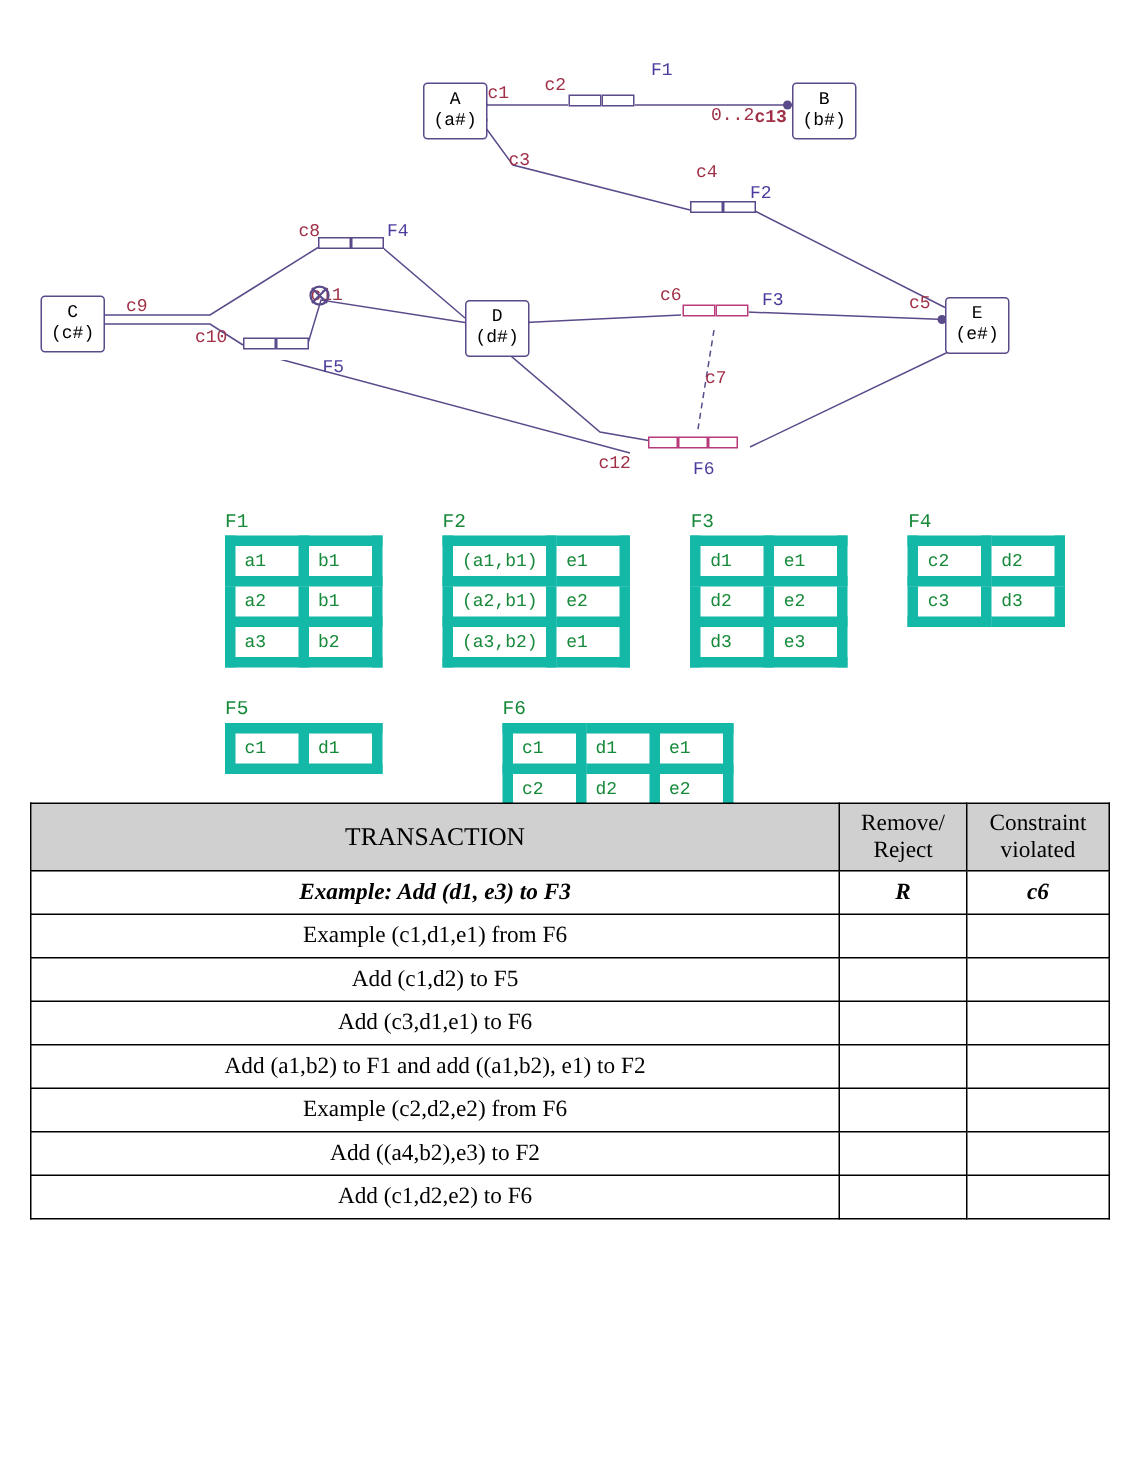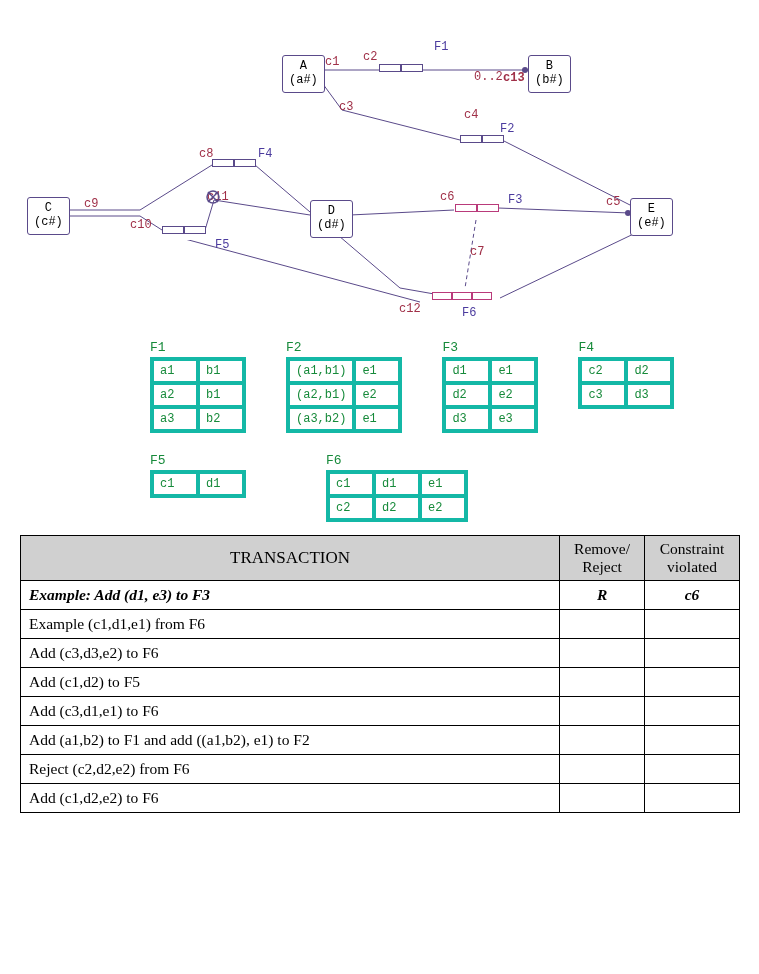--- a/index.html
+++ b/index.html
@@ -71,21 +71,21 @@
   .ftbl .tname {
     font-family: "Courier New", monospace;
     font-size: 13px;
     color: #168a3a;
     margin-bottom: 2px;
   }
   .ftbl table {
     border-collapse: collapse;
   }
   .ftbl td {
-    border: 4px solid #14b8a6;
+    border: 7px solid #14b8a6;
     font-family: "Courier New", monospace;
     font-size: 12px;
     color: #168a3a;
     padding: 2px 6px;
     min-width: 30px;
     height: 16px;
   }
 
   
   .main-table {
@@ -104,21 +104,21 @@
     font-weight: normal;
     padding: 4px 4px;
     text-align: center;
   }
   .main-table th.txh {
     font-size: 17px;
     padding: 8px 4px;
   }
   .main-table td {
     padding: 5px 8px;
-    text-align: left;
+    text-align: center;
   }
   .main-table td.center { text-align: center; }
   .main-table .example td:first-child { font-style: italic; font-weight: bold; }
   .main-table .example td.center { font-style: italic; font-weight: bold; }
 </style>
 </head>
 <body>
 
 <div class="page">
 
@@ -353,41 +353,41 @@
         <td>Example: Add (d1, e3) to F3</td>
         <td class="center">R</td>
         <td class="center">c6</td>
       </tr>
       <tr>
         <td>Example (c1,d1,e1) from F6</td>
         <td class="center"></td>
         <td class="center"></td>
       </tr>
       <tr>
-        <td>Add (c3,d3,e2) to F6</td>
-        <td class="center"></td>
-        <td class="center"></td>
-      </tr>
-      <tr>
         <td>Add (c1,d2) to F5</td>
         <td class="center"></td>
         <td class="center"></td>
       </tr>
       <tr>
         <td>Add (c3,d1,e1) to F6</td>
         <td class="center"></td>
         <td class="center"></td>
       </tr>
       <tr>
         <td>Add (a1,b2) to F1 and add ((a1,b2), e1) to F2</td>
         <td class="center"></td>
         <td class="center"></td>
       </tr>
       <tr>
-        <td>Reject (c2,d2,e2) from F6</td>
+        <td>Example (c2,d2,e2) from F6</td>
+        <td class="center"></td>
+        <td class="center"></td>
+      </tr>
+      <tr>
+        <td>Add ((a4,b2),e3) to F2</td>
         <td class="center"></td>
         <td class="center"></td>
       </tr>
       <tr>
         <td>Add (c1,d2,e2) to F6</td>
         <td class="center"></td>
         <td class="center"></td>
       </tr>
     </tbody>
   </table>

